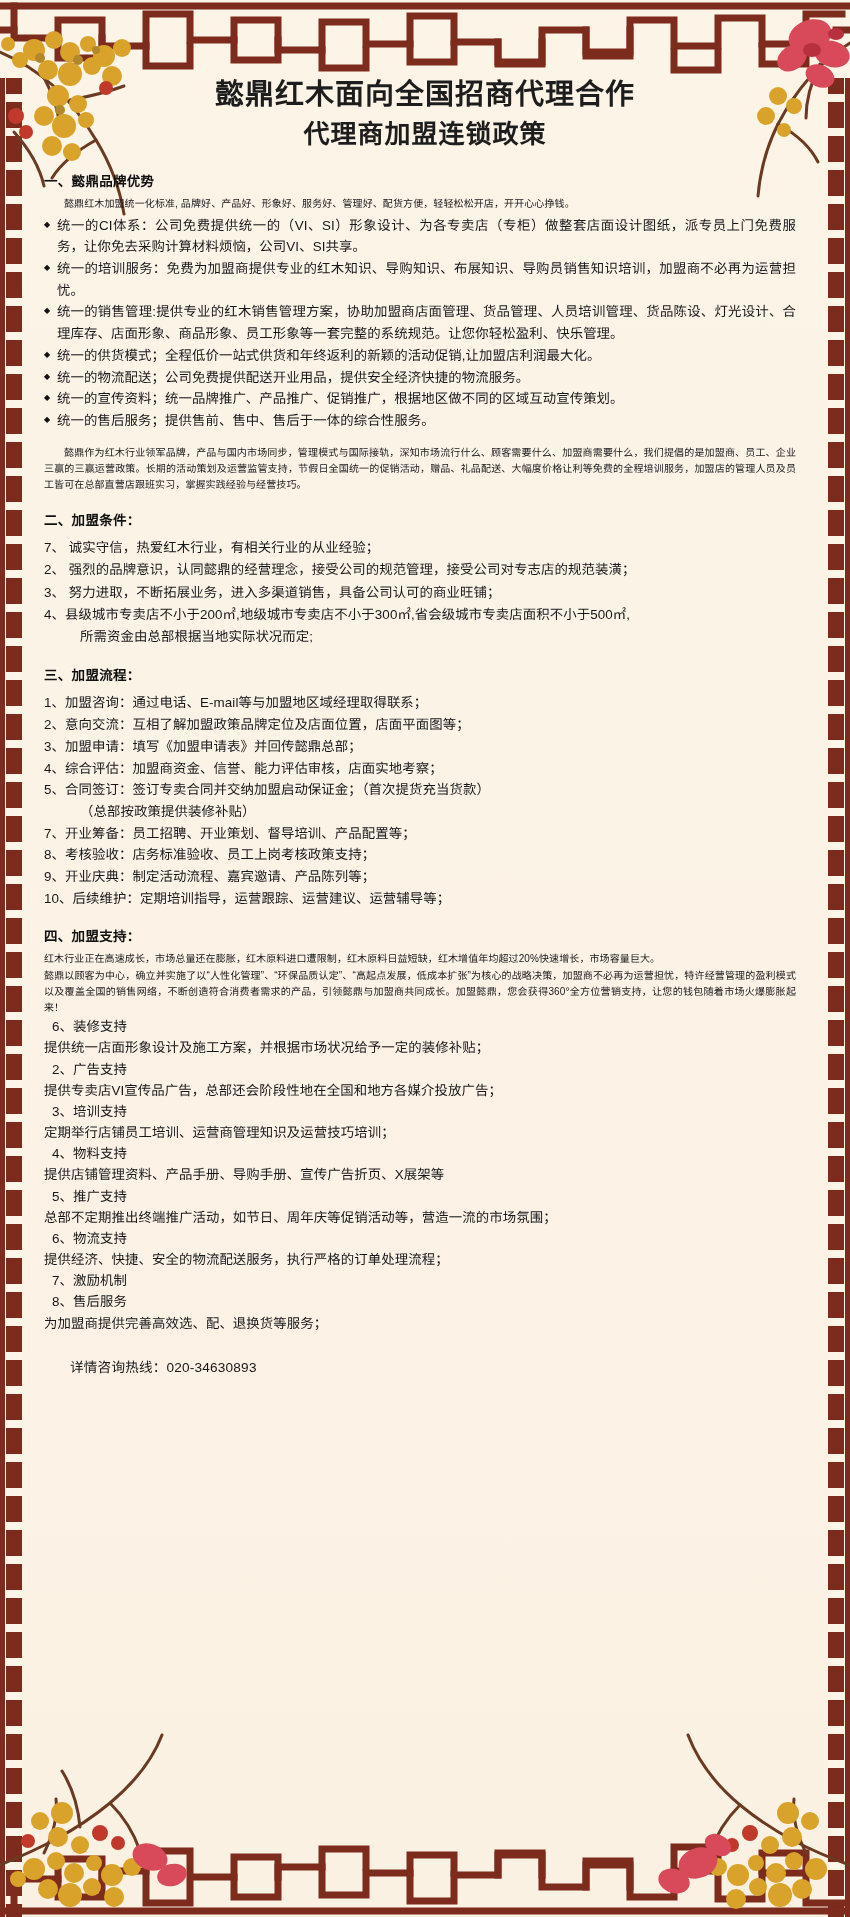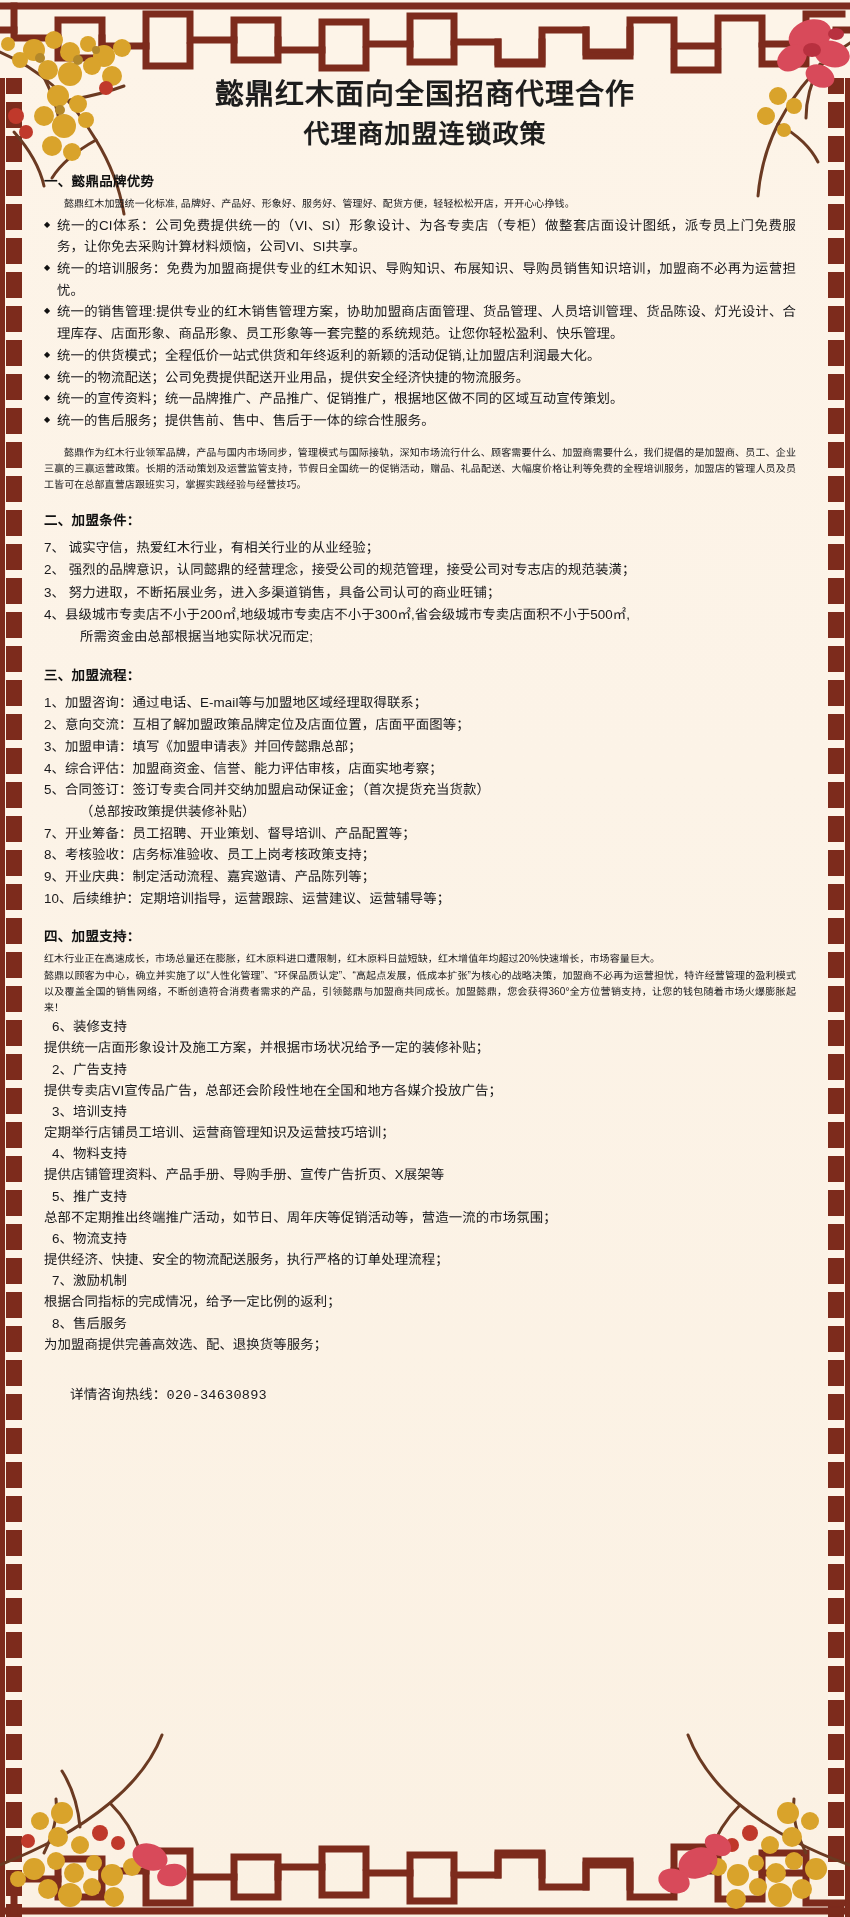--- a/index.html
+++ b/index.html
@@ -189,24 +189,23 @@
     line-height: 1.58;
     color: #18181b;
     letter-spacing: .1px;
   }
   .plainlist .sup-title { padding-left: 8px; }
   .plainlist .sup-desc { padding-left: 0; }
 
   .hotline {
     font-size: 13.6px;
     color: #18181b;
-    margin-top: 28px;
+    margin-top: 22px;
     padding-left: 26px;
     letter-spacing: .2px;
-    font-family: Liberation Mono, monospace;
   }
 </style>
 </head>
 <body>
 
 <div class="page">
 
   <div class="side-edge left"></div>
   <div class="side-edge right"></div>
   <div class="side-border left"></div>
@@ -447,21 +446,20 @@
         <li class="sup-desc">提供专卖店VI宣传品广告，总部还会阶段性地在全国和地方各媒介投放广告；</li>
         <li class="sup-title">3、培训支持</li>
         <li class="sup-desc">定期举行店铺员工培训、运营商管理知识及运营技巧培训；</li>
         <li class="sup-title">4、物料支持</li>
         <li class="sup-desc">提供店铺管理资料、产品手册、导购手册、宣传广告折页、X展架等</li>
         <li class="sup-title">5、推广支持</li>
         <li class="sup-desc">总部不定期推出终端推广活动，如节日、周年庆等促销活动等，营造一流的市场氛围；</li>
         <li class="sup-title">6、物流支持</li>
         <li class="sup-desc">提供经济、快捷、安全的物流配送服务，执行严格的订单处理流程；</li>
         <li class="sup-title">7、激励机制</li>
-        <li class="sup-desc">根据合同指标的完成情况，给予一定比例的返利；</li>
         <li class="sup-title">8、售后服务</li>
         <li class="sup-desc">为加盟商提供完善高效选、配、退换货等服务；</li>
       </ul>
 
       <div class="hotline">详情咨询热线：020-34630893</div>
 
     </div>
   </div>
 </div>
 

